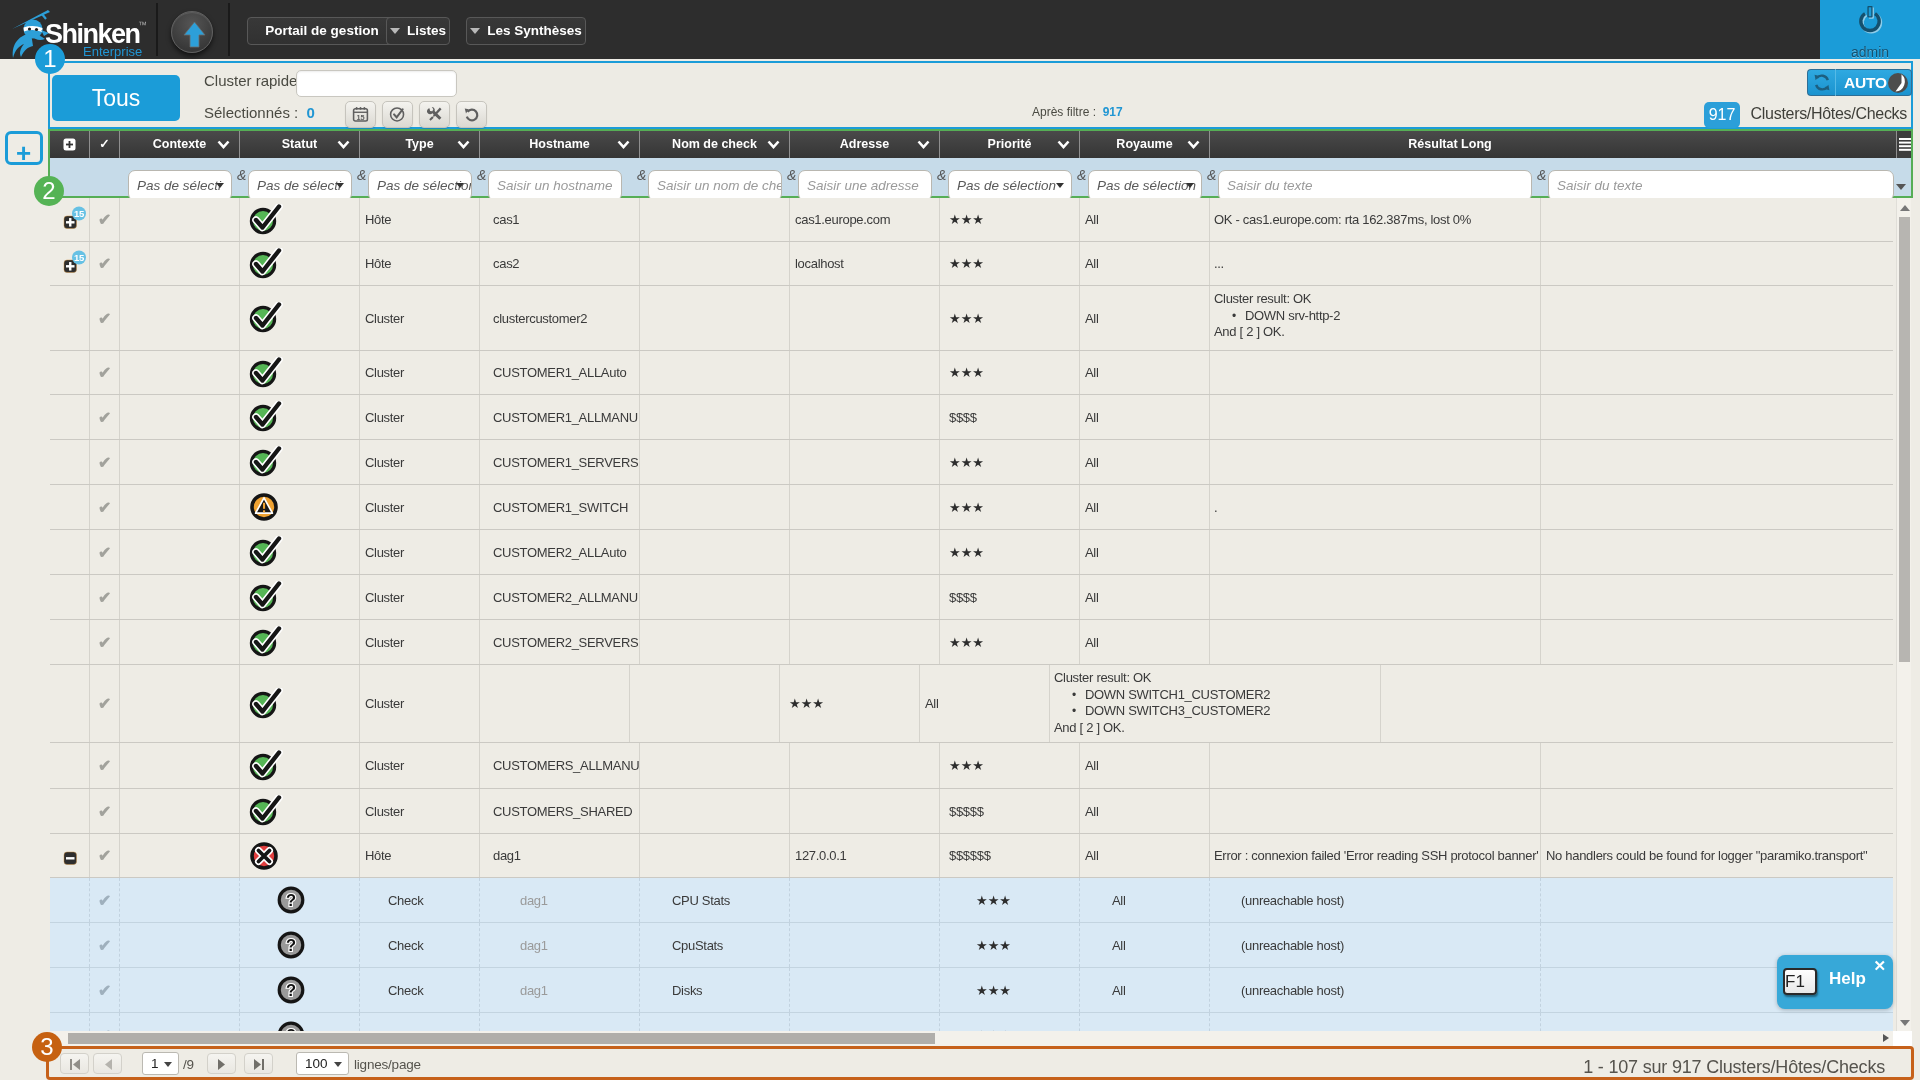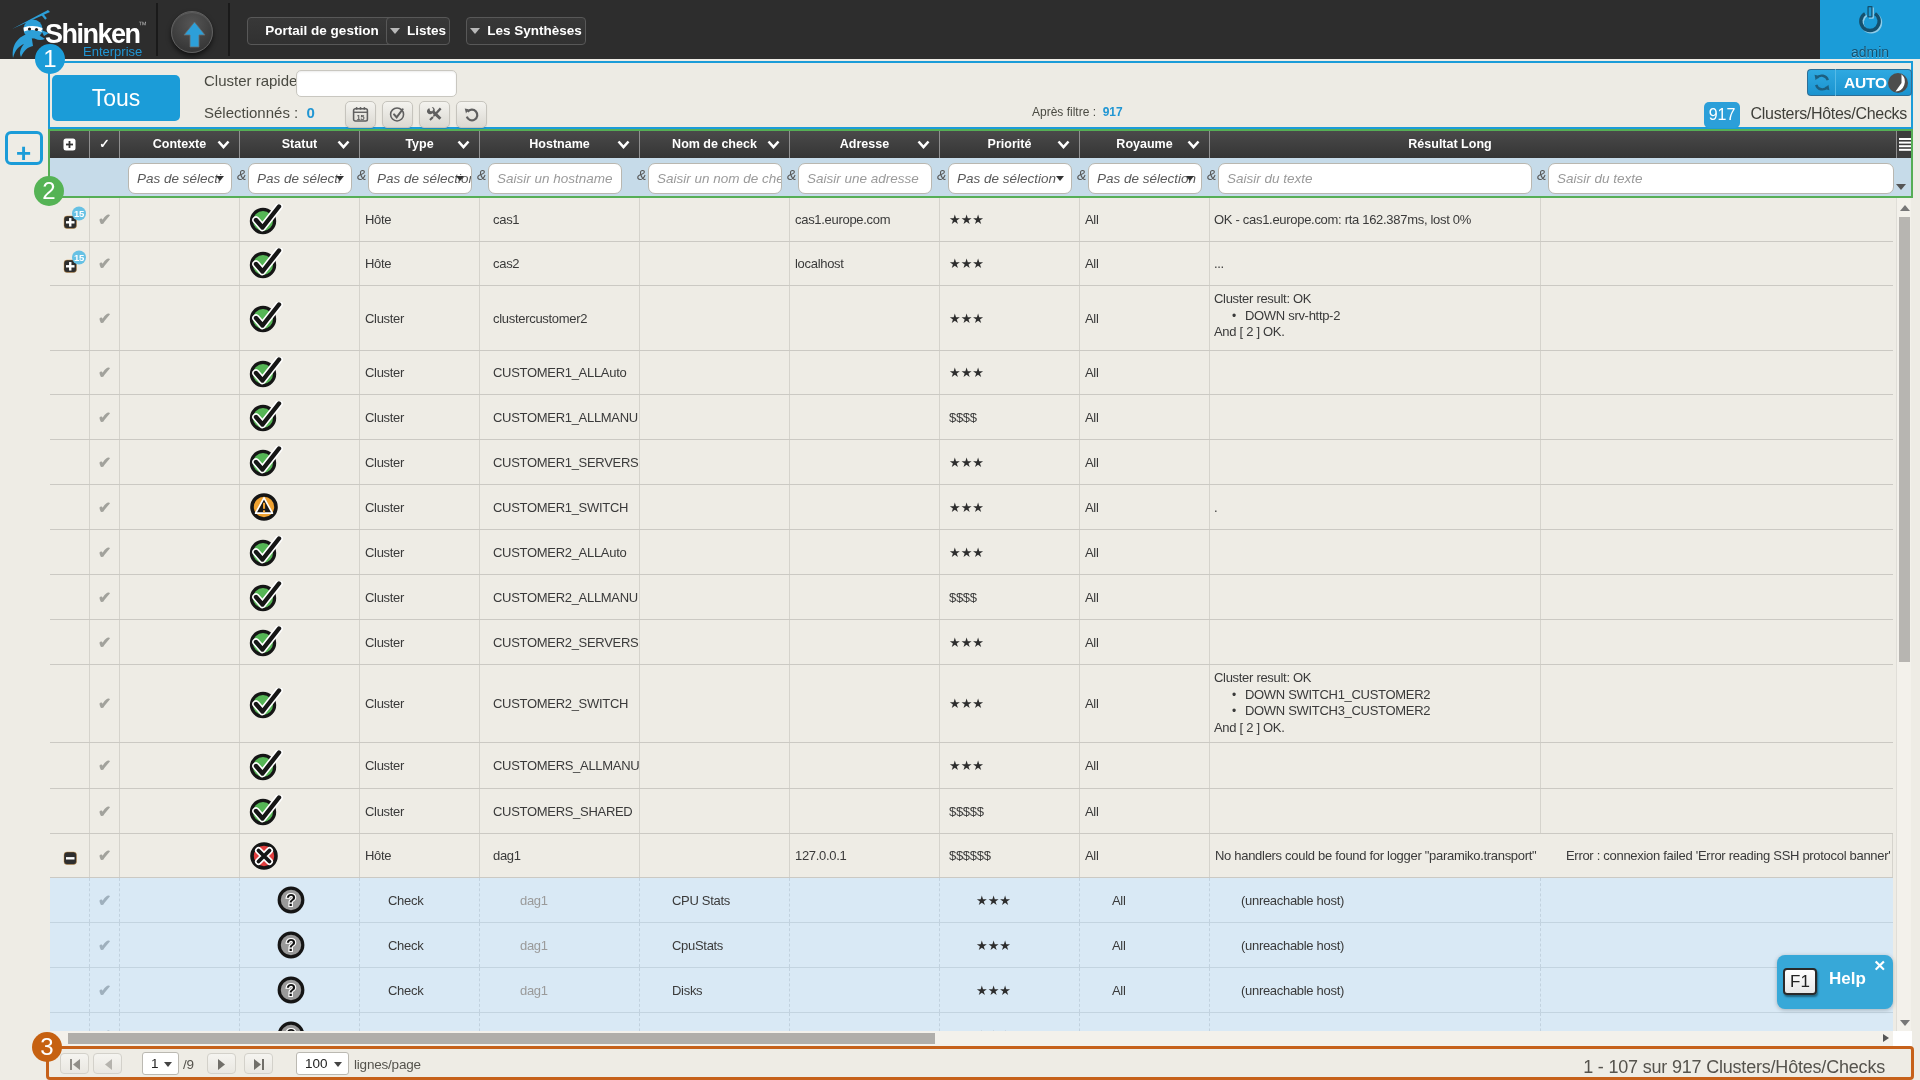--- a/index.html
+++ b/index.html
@@ -39,21 +39,21 @@
 
 #ghead{position:absolute;left:48px;top:129px;width:1865px;height:69px;border:2px solid #56ae56;background:#c6dbe9}
 #hrow{position:absolute;left:0;top:0;height:27px;width:1861px;display:flex;overflow:hidden;background:linear-gradient(#4a4a4a,#353535)}
 #hmenu{position:absolute;left:1846px;top:0;width:15px;height:27px;background:#3d3d3d;border-left:1px solid #8f8f8f}
 .hc{position:relative;color:#fff;font-size:12.5px;font-weight:bold;text-align:center;line-height:26px;
   border-right:1px solid #8f8f8f;height:27px;flex:0 0 auto;box-sizing:border-box}
 .hc:last-child{border-right:none}
 .hcaret{position:absolute;right:9px;top:9px}
 
 #frow{position:absolute;left:0;top:27px;width:1861px;height:38px}
-.fsel,.finp{position:absolute;top:5px;height:31px;background:#fff;border:1px solid #b9b7b0;border-radius:7px;
+.fsel,.finp{position:absolute;top:12px;height:31px;background:#fff;border:1px solid #b9b7b0;border-radius:7px;
   font-style:italic;color:#5a5a5a;font-size:13.5px;line-height:29px;padding-left:8px;padding-right:15px;white-space:nowrap;overflow:hidden}
 .fsel:after{content:"";position:absolute;right:7px;top:12px;border-left:4.5px solid transparent;border-right:4.5px solid transparent;border-top:5.5px solid #333}
 .finp{color:#9a9a9a}
 .amp{position:absolute;top:9px;font-size:14px;color:#555;font-style:italic}
 
 #tb{position:absolute;left:50px;top:198px;width:1843px;height:833px;overflow:hidden;background:#eeece5}
 .row{display:flex;border-bottom:1px solid #cbc9c3;background:#eeece5}
 .row.sub{background:#d9e9f5;border-bottom:1px solid #c3d4e0}
 .c{position:relative;font-size:13px;letter-spacing:-0.3px;color:#3a3a3a;display:flex;align-items:center;overflow:hidden;
   border-right:1px solid #d5d3cc;padding-left:5px;white-space:nowrap}
@@ -99,21 +99,21 @@
 .pbtn{position:absolute;top:4px;width:29px;height:21px;border:1px solid #d3d1ca;border-radius:4px;
   background:linear-gradient(#f5f4f0,#e9e7e1);text-align:center}
 .psel{position:absolute;top:3px;height:23px;background:#fff;border:1px solid #bbb9b2;border-radius:3px;font-size:13.5px;color:#222;
   line-height:21px;padding-left:8px}
 .psel:after{content:"";position:absolute;right:6px;top:9px;border-left:4px solid transparent;border-right:4px solid transparent;border-top:5px solid #444}
 .ptx{position:absolute;top:8px;font-size:13.5px;color:#55534d;letter-spacing:-0.2px}
 
 #help{position:absolute;left:1777px;top:955px;width:116px;height:54px;background:#37a8d8;border-radius:8px;box-shadow:0 1px 4px rgba(0,0,0,.25)}
 #helpx{position:absolute;right:7px;top:2px;color:#fff;font-size:15px;font-weight:bold}
 #f1key{position:absolute;left:6px;top:13px;width:34px;height:27px;background:linear-gradient(#fefefe,#e8e8e8);
-  border:2px solid #2a2a2a;border-radius:4px;color:#222;font-size:17px;text-align:center;line-height:23px;box-shadow:1px 2px 2px rgba(0,0,0,.4)}
+  border:2px solid #2a2a2a;border-radius:4px;color:#222;font-size:17px;line-height:23px;box-shadow:1px 2px 2px rgba(0,0,0,.4)}
 #helptx{position:absolute;left:52px;top:14px;color:#fff;font-size:17px;font-weight:bold}
 
 </style></head><body>
 <div id="topbar">
 <div id="logo"><svg width="156" height="59" viewBox="0 0 156 59">
         <path d="M12 27 L48 8 L50 10 Z" fill="#2d9fd8"></path>
         <path d="M42 12 l4 5" stroke="#2d9fd8" stroke-width="2.2"></path>
         <path d="M31 31 C20 33 11 41 13 56 C15 48 19 44 24 42 C20 47 19 51 21 55 C24 48 28 45 33 44 Z" fill="#2d9fd8"></path>
         <path d="M30 33 C35 38 40 39 45 37 C41 34 37 32 32 31 Z" fill="#2d9fd8"></path>
         <circle cx="33" cy="27" r="9.5" fill="#2d9fd8"></circle>
@@ -537,21 +537,20 @@
       <div class="c c2"></div>
       <div class="c c3">
         <svg class="sic" width="34" height="32" viewBox="0 0 34 32">
           <circle cx="14" cy="17" r="13.2" fill="#fff" opacity="0.5"></circle>
           <circle cx="14" cy="17" r="11.6" fill="#55b555" stroke="#151515" stroke-width="3.2"></circle>
           <path d="M7 16 L13.5 23.5 L30 2.5" fill="none" stroke="#fff" stroke-width="7.6" stroke-linecap="round" stroke-linejoin="round"></path>
           <path d="M7 16 L13.5 23.5 L30 2.5" fill="none" stroke="#161616" stroke-width="4.4" stroke-linecap="round" stroke-linejoin="round"></path>
         </svg>
       </div>
       <div class="c c4">Cluster</div>
-      <div class="c c5">CUSTOMER2_SWITCH</div>
       <div class="c c6"></div>
       <div class="c c7"></div>
       <div class="c c8">
         <span class="st">★★★</span>
       </div>
       <div class="c c9">All</div>
       <div class="c c10 top">
         <div class="mlr">
           <div>Cluster result: OK</div>
           <div class="bl"><span class="bu">•</span>DOWN SWITCH1_CUSTOMER2</div>
@@ -627,22 +626,22 @@
           <path d="M9.5 10.5 L20.5 21.5 M20.5 10.5 L9.5 21.5" fill="none" stroke="#fff" stroke-width="7" stroke-linecap="round"></path>
           <path d="M9.5 10.5 L20.5 21.5 M20.5 10.5 L9.5 21.5" fill="none" stroke="#161616" stroke-width="3.8" stroke-linecap="round"></path>
         </svg>
       </div>
       <div class="c c4">Hôte</div>
       <div class="c c5">dag1</div>
       <div class="c c6"></div>
       <div class="c c7">127.0.0.1</div>
       <div class="c c8">$$$$$$</div>
       <div class="c c9">All</div>
+      <div class="c c10">Error : connexion failed 'Error reading SSH protocol banner'</div>
       <div class="c c11">No handlers could be found for logger "paramiko.transport"</div>
-      <div class="c c10">Error : connexion failed 'Error reading SSH protocol banner'</div>
     </div>
 <div class="row sub" style="height:45px">
       <div class="c c0"></div>
       <div class="c c1">
         <span class="gchk">✔</span>
       </div>
       <div class="c c2"></div>
       <div class="c c3">
         <svg class="sic" width="34" height="32" viewBox="0 0 34 32">
           <circle cx="15" cy="16" r="11.8" fill="#9a9a9a" stroke="#151515" stroke-width="3.2"></circle>

